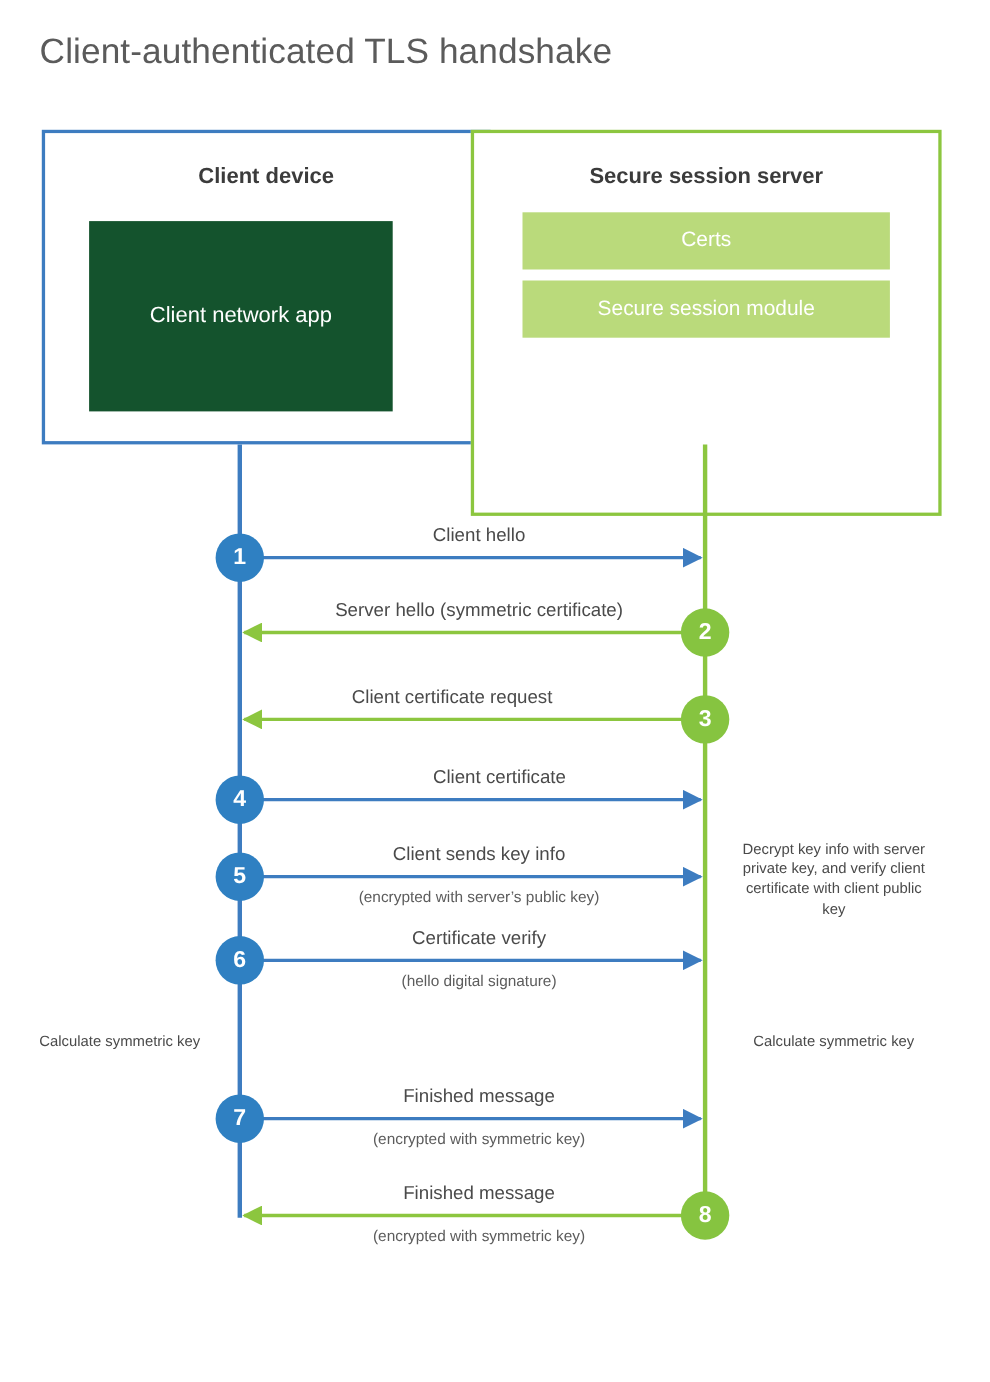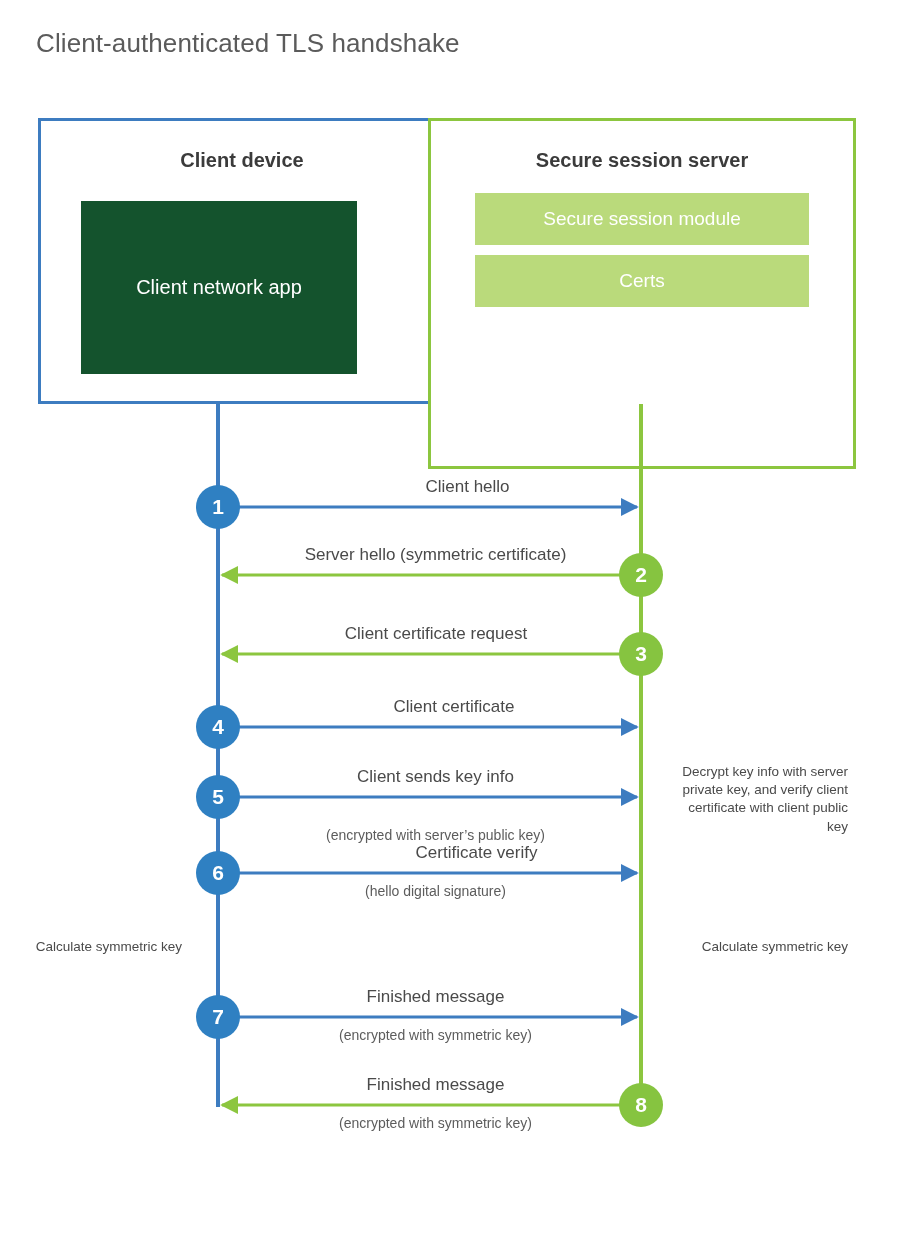--- a/index.html
+++ b/index.html
@@ -18,21 +18,21 @@
     height: 1256px;
     background: #ffffff;
     overflow: hidden;
   }
 
   
   .page-title {
     position: absolute;
     left: 36px;
     top: 28px;
-    font-size: 26px;
+    font-size: 32px;
     font-weight: 400;
     color: #5b5b5b;
     letter-spacing: 0.1px;
     white-space: nowrap;
   }
 
   
   .party-box {
     position: absolute;
     background: #ffffff;
@@ -145,40 +145,40 @@
     text-align: center;
   }
 
   
   .side-note {
     position: absolute;
     font-size: 13.5px;
     line-height: 1.35;
     color: #4a4a4a;
   }
-  .side-note.right-of-line { left: 668px; width: 180px; text-align: right; }
+  .side-note.right-of-line { left: 668px; width: 180px; text-align: center; }
   .side-note.left-of-line  { right: 718px; width: 170px; text-align: right; }
 </style>
 </head>
 <body>
 
 <div id="canvas">
 
   <div class="page-title">Client-authenticated TLS handshake</div>
 
   <div class="party-box client">
     <div class="party-title">Client device</div>
     <div class="client-app">Client network app</div>
   </div>
 
   <div class="party-box server">
     <div class="party-title">Secure session server</div>
     <div class="server-bars">
+      <div class="server-bar">Certs</div>
       <div class="server-bar">Secure session module</div>
-      <div class="server-bar">Certs</div>
     </div>
   </div>
 
   <svg id="wires" viewBox="0 0 900 1256" xmlns="http://www.w3.org/2000/svg">
       <defs>
         <marker id="ah-c" viewBox="0 0 10 10" refX="9" refY="5" markerWidth="6" markerHeight="6" orient="auto-start-reverse">
           <path d="M0,0 L10,5 L0,10 z" fill="#3d7cc0"></path>
         </marker>
         <marker id="ah-s" viewBox="0 0 10 10" refX="9" refY="5" markerWidth="6" markerHeight="6" orient="auto-start-reverse">
           <path d="M0,0 L10,5 L0,10 z" fill="#8cc63f"></path>
@@ -193,42 +193,42 @@
       <line x1="218" y1="797" x2="637" y2="797" stroke="#3d7cc0" stroke-width="3" marker-end="url(#ah-c)"></line>
       <line x1="218" y1="873" x2="637" y2="873" stroke="#3d7cc0" stroke-width="3" marker-end="url(#ah-c)"></line>
       <line x1="218" y1="1017" x2="637" y2="1017" stroke="#3d7cc0" stroke-width="3" marker-end="url(#ah-c)"></line>
       <line x1="641" y1="1105" x2="222" y2="1105" stroke="#8cc63f" stroke-width="3" marker-end="url(#ah-s)"></line>
     </svg>
 
   <div id="overlay">
       <div class="step-badge blue" style="left: 218px; top: 507px;">
         <span>1</span>
       </div>
-      <div class="msg-label" style="left: 435.5px; top: 497px; margin-left: 32px;">Client hello</div>
+      <div class="msg-label" style="left: 435.5px; top: 497px;">Client hello</div>
       <div class="step-badge green" style="left: 641px; top: 575px;">
         <span>2</span>
       </div>
       <div class="msg-label" style="left: 435.5px; top: 565px;">Server hello (symmetric certificate)</div>
       <div class="step-badge green" style="left: 641px; top: 654px;">
         <span>3</span>
       </div>
-      <div class="msg-label" style="left: 436px; top: 644px;">Client certificate request</div>
+      <div class="msg-label" style="left: 411px; top: 644px;">Client certificate request</div>
       <div class="step-badge blue" style="left: 218px; top: 727px;">
         <span>4</span>
       </div>
       <div class="msg-label" style="left: 454px; top: 717px;">Client certificate</div>
       <div class="step-badge blue" style="left: 218px; top: 797px;">
         <span>5</span>
       </div>
       <div class="msg-label" style="left: 435.5px; top: 787px;">Client sends key info</div>
-      <div class="msg-sublabel" style="left: 435.5px; top: 807px; margin-top: 20px;">(encrypted with server’s public key)</div>
+      <div class="msg-sublabel" style="left: 435.5px; top: 807px;">(encrypted with server’s public key)</div>
       <div class="step-badge blue" style="left: 218px; top: 873px;">
         <span>6</span>
       </div>
-      <div class="msg-label" style="left: 435.5px; top: 863px; margin-left: 41px;">Certificate verify</div>
+      <div class="msg-label" style="left: 435.5px; top: 863px;">Certificate verify</div>
       <div class="msg-sublabel" style="left: 435.5px; top: 883px;">(hello digital signature)</div>
       <div class="step-badge blue" style="left: 218px; top: 1017px;">
         <span>7</span>
       </div>
       <div class="msg-label" style="left: 435.5px; top: 1007px;">Finished message</div>
       <div class="msg-sublabel" style="left: 435.5px; top: 1027px;">(encrypted with symmetric key)</div>
       <div class="step-badge green" style="left: 641px; top: 1105px;">
         <span>8</span>
       </div>
       <div class="msg-label" style="left: 435.5px; top: 1095px;">Finished message</div>

